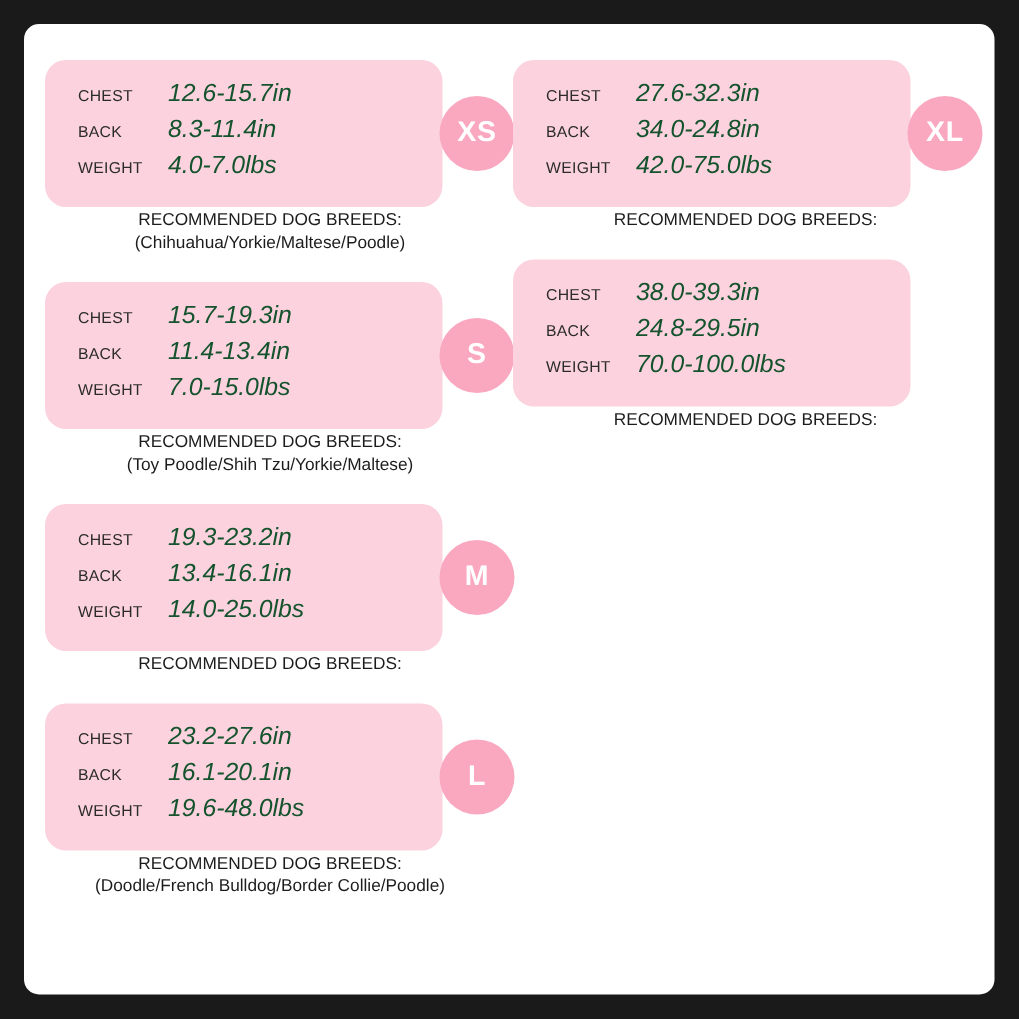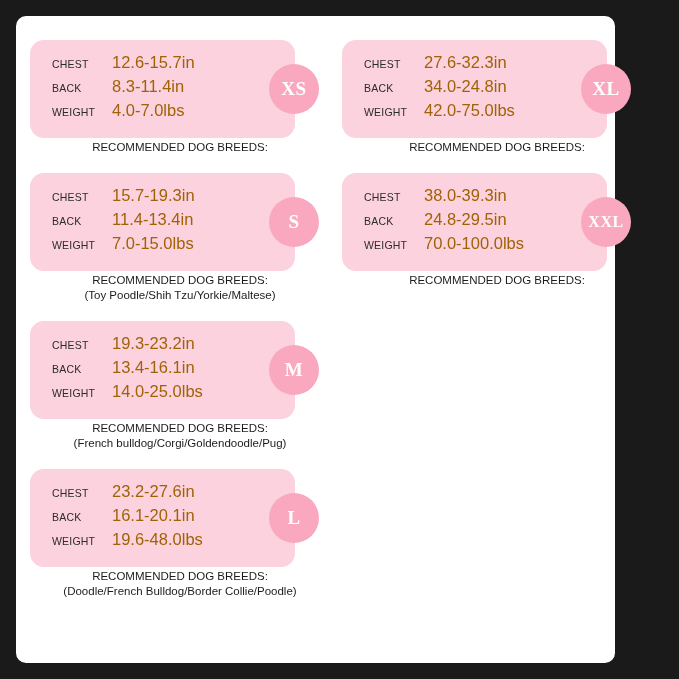--- a/index.html
+++ b/index.html
@@ -11,21 +11,21 @@
   }
   #page {
     position: relative;
     width: 679px; height: 679px;
     background: #1a1a1a;
     overflow: hidden;
   }
   #card {
     position: absolute;
     left: 16px; top: 16px;
-    width: 599px; height: 647px;
+    width: 647px; height: 647px;
     background: #ffffff;
     border-radius: 10px;
   }
   .col {
     position: absolute;
     top: 24px;
   }
   .col-left { left: 14px; width: 300px; }
   .col-right { left: 326px; width: 310px; }
 
@@ -47,39 +47,39 @@
   }
   .row-label {
     width: 60px;
     font-size: 10.5px;
     color: #2b2b2b;
     letter-spacing: .2px;
     flex: none;
   }
   .row-value {
     font-size: 16.5px;
-    color: #a16207;
+    color: #14532d;
+    font-style: italic;
   }
 
   .badge {
     position: absolute;
     top: 50%;
     transform: translateY(-50%);
-    left: 239px;
+    left: 263px;
     width: 50px; height: 50px;
     border-radius: 50%;
     background: #f9a8c0;
     color: #ffffff;
     display: flex;
     align-items: center;
     justify-content: center;
     font-size: 19px;
     font-weight: bold;
     letter-spacing: .5px;
-    font-family: Liberation Serif, serif;
   }
   .badge.small-text { font-size: 16px; }
 
   .breeds {
     margin-top: 2px;
     text-align: center;
     width: 300px;
     font-size: 11.5px;
     line-height: 15px;
     color: #1c1c1c;
@@ -112,20 +112,21 @@
             <span class="row-value">8.3-11.4in</span>
           </div>
           <div class="row">
             <span class="row-label">WEIGHT</span>
             <span class="row-value">4.0-7.0lbs</span>
           </div>
           <div class="badge">XS</div>
         </div>
         <div class="breeds">
           <div>RECOMMENDED DOG BREEDS:</div>
+          <div>(Chihuahua/Yorkie/Maltese/Poodle)</div>
         </div>
       </div>
 
       <div class="size-block" style="margin-top:18px;">
         <div class="panel">
           <div class="row">
             <span class="row-label">CHEST</span>
             <span class="row-value">15.7-19.3in</span>
           </div>
           <div class="row">
@@ -155,21 +156,20 @@
             <span class="row-value">13.4-16.1in</span>
           </div>
           <div class="row">
             <span class="row-label">WEIGHT</span>
             <span class="row-value">14.0-25.0lbs</span>
           </div>
           <div class="badge">M</div>
         </div>
         <div class="breeds">
           <div>RECOMMENDED DOG BREEDS:</div>
-          <div>(French bulldog/Corgi/Goldendoodle/Pug)</div>
         </div>
       </div>
 
       <div class="size-block" style="margin-top:18px;">
         <div class="panel">
           <div class="row">
             <span class="row-label">CHEST</span>
             <span class="row-value">23.2-27.6in</span>
           </div>
           <div class="row">
@@ -220,21 +220,20 @@
             <span class="row-value">38.0-39.3in</span>
           </div>
           <div class="row">
             <span class="row-label">BACK</span>
             <span class="row-value">24.8-29.5in</span>
           </div>
           <div class="row">
             <span class="row-label">WEIGHT</span>
             <span class="row-value">70.0-100.0lbs</span>
           </div>
-          <div class="badge small-text">XXL</div>
         </div>
         <div class="breeds">
           <div>RECOMMENDED DOG BREEDS:</div>
         </div>
       </div>
 
       <div id="dog-area">
         <svg width="300" height="265" viewBox="0 0 300 265">
 
           <path fill="#080808" d="

